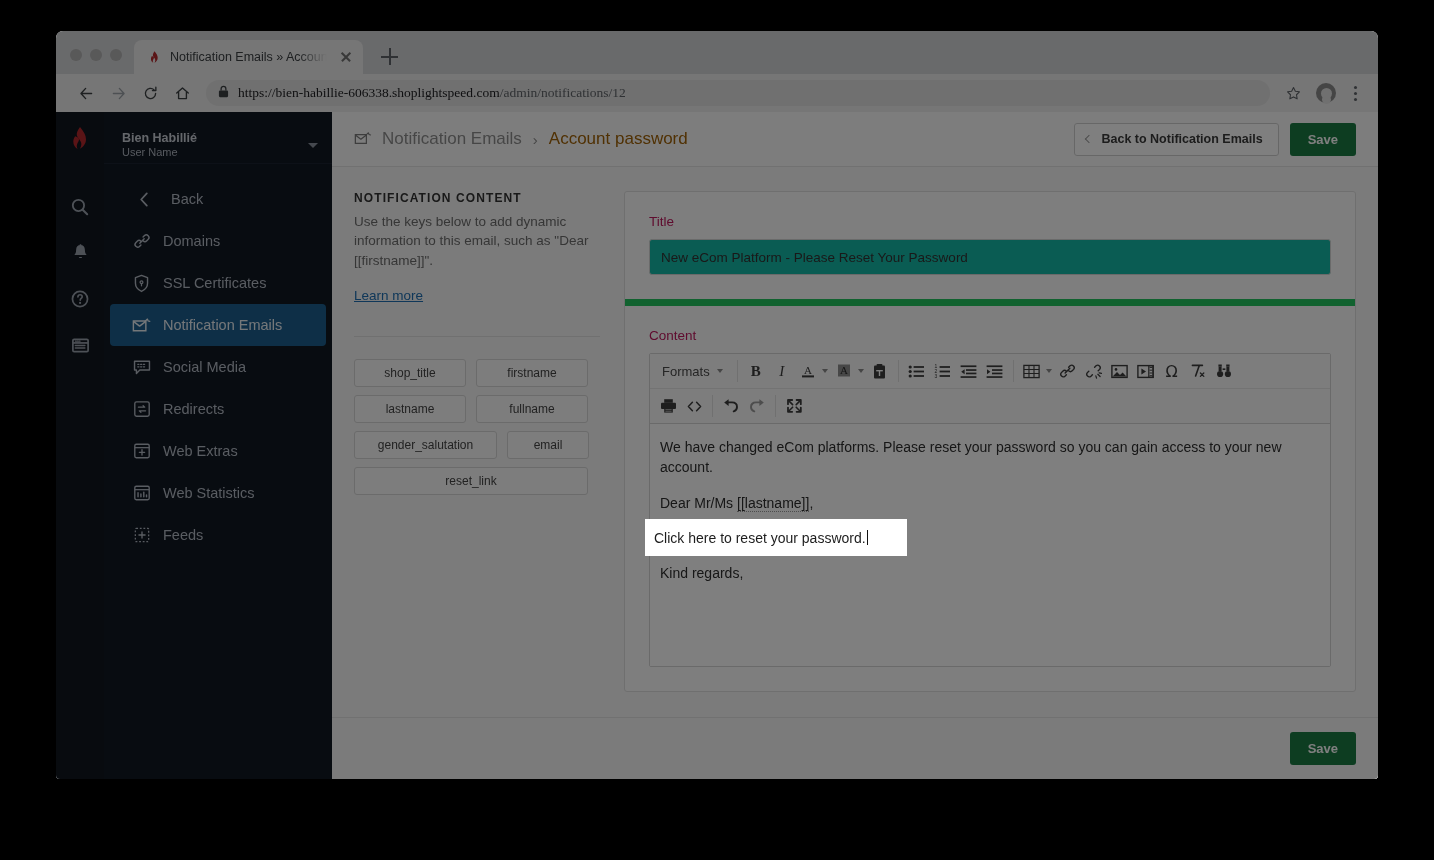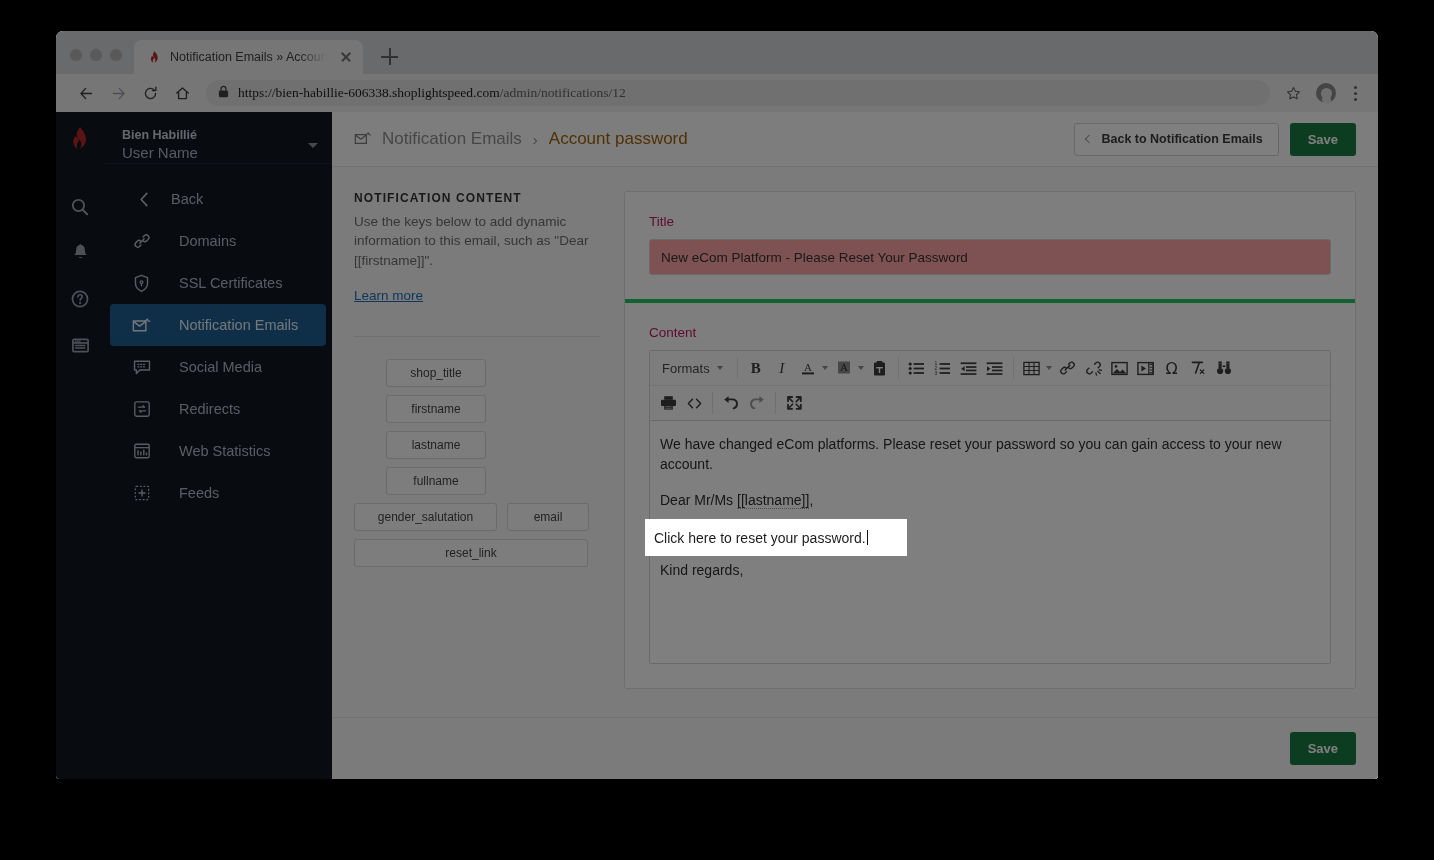--- a/index.html
+++ b/index.html
@@ -142,32 +142,32 @@
     display: flex; flex-direction: column;
   }
   .shop-header {
     height: 52px;
     display: flex; align-items: center;
     padding: 16px 14px 0 18px;
     border-bottom: 1px solid #1a2331;
   }
   .shop-names { flex: 1 1 auto; line-height: 1.25; }
   .shop-name { font-size: 12.5px; color: #c9ced6; font-weight: bold; }
-  .shop-user { font-size: 15px; color: #aeb5bf; }
+  .shop-user { font-size: 11px; color: #aeb5bf; }
   .caret-down {
     width: 0; height: 0;
     border-left: 5px solid transparent;
     border-right: 5px solid transparent;
     border-top: 5px solid #8b939f;
   }
   .nav { padding-top: 14px; }
   .nav-item {
     height: 42px; margin: 0 6px;
     display: flex; align-items: center;
-    padding-left: 22px; gap: 28px;
+    padding-left: 22px; gap: 12px;
     border-radius: 4px;
     color: #b3bac4; font-size: 14.5px;
   }
   .nav-item.back { padding-left: 24px; gap: 18px; }
   .nav-item.active { background: #1c5f8f; color: #e9eef3; }
   .nav-ico { width: 19px; height: 19px; flex:0 0 19px; display:flex; align-items:center; justify-content:center;}
 
   
   .main { flex: 1 1 auto; background: #f6f6f6; display: flex; flex-direction: column; min-width: 0;}
   .topbar {
@@ -213,39 +213,39 @@
   .info-link { display:inline-block; margin-top: 18px; font-size: 13.5px; color: #1f6fb2; }
   .info-rule { margin: 32px 0 22px 0; border-top: 1px solid #e0e0e0; }
   .keys { display: flex; flex-wrap: wrap; gap: 8px 10px; }
   .key-btn {
     height: 28px;
     background: #fbfbfb; border: 1px solid #d6d6d6; border-radius: 3px;
     font-size: 12px; color: #444;
     display: flex; align-items: center; justify-content: center;
     font-family: "Liberation Sans", sans-serif;
   }
-  .key-w-half { width: 100px; margin-left: 32px; }
+  .key-w-half { width: 112px; }
   .key-w-gender { width: 143px; }
   .key-w-email { width: 82px; }
   .key-w-full { width: 234px; }
 
   
   .card {
     flex: 1 1 auto; min-width: 0;
     background: #fdfdfd;
     border: 1px solid #dedede; border-radius: 3px;
     display: flex; flex-direction: column;
     align-self: flex-start;
   }
   .field-block { padding: 22px 24px 24px 24px; }
-  .field-block + .field-block { border-top: 4px solid #22c55e; }
+  .field-block + .field-block { border-top: 7px solid #22c55e; }
   .field-label { font-size: 13.5px; color: #be185d; margin-bottom: 10px; }
   .text-input {
     width: 100%; height: 36px;
-    background: #fca5a5; border: 1px solid #d4d4d4; border-radius: 3px;
+    background: #14b8a6; border: 1px solid #d4d4d4; border-radius: 3px;
     padding: 0 11px;
     font-size: 13.5px; color: #333;
     font-family: "Liberation Sans", sans-serif;
   }
 
   
   .editor { border: 1px solid #d4d4d4; border-radius: 2px; background: #fff; }
   .tb-row {
     display: flex; align-items: center;
     padding: 4px 5px;
@@ -486,20 +486,30 @@
         <div class="nav-item">
           <span class="nav-ico">
             <svg width="18" height="18" viewBox="0 0 20 20">
                 <rect x="2" y="2" width="16" height="16" rx="2" stroke="#b3bac4" stroke-width="1.5" fill="none"></rect>
                 <path d="M6 8h7l-1.8-1.8M14 12H7l1.8 1.8" stroke="#b3bac4" stroke-width="1.4" fill="none" stroke-linecap="round" stroke-linejoin="round"></path>
               </svg>
           </span>
           <span>Redirects</span>
         </div>
 
+        <div class="nav-item">
+          <span class="nav-ico">
+            <svg width="18" height="18" viewBox="0 0 20 20">
+                <rect x="2" y="2.5" width="16" height="15" rx="1.6" stroke="#b3bac4" stroke-width="1.5" fill="none"></rect>
+                <path d="M2 6.3h16" stroke="#b3bac4" stroke-width="1.4"></path>
+                <path d="M10 8.6v5.8M7.1 11.5h5.8" stroke="#b3bac4" stroke-width="1.5" stroke-linecap="round"></path>
+              </svg>
+          </span>
+          <span>Web Extras</span>
+        </div>
 
         <div class="nav-item">
           <span class="nav-ico">
             <svg width="18" height="18" viewBox="0 0 20 20">
                 <rect x="2" y="2.5" width="16" height="15" rx="1.6" stroke="#b3bac4" stroke-width="1.5" fill="none"></rect>
                 <path d="M2 6.3h16" stroke="#b3bac4" stroke-width="1.4"></path>
                 <path d="M5.6 14.2V9.6M8.8 14.2v-3M12 14.2v-5.2M15 14.2v-2" stroke="#b3bac4" stroke-width="1.6" stroke-linecap="round"></path>
               </svg>
           </span>
           <span>Web Statistics</span>

